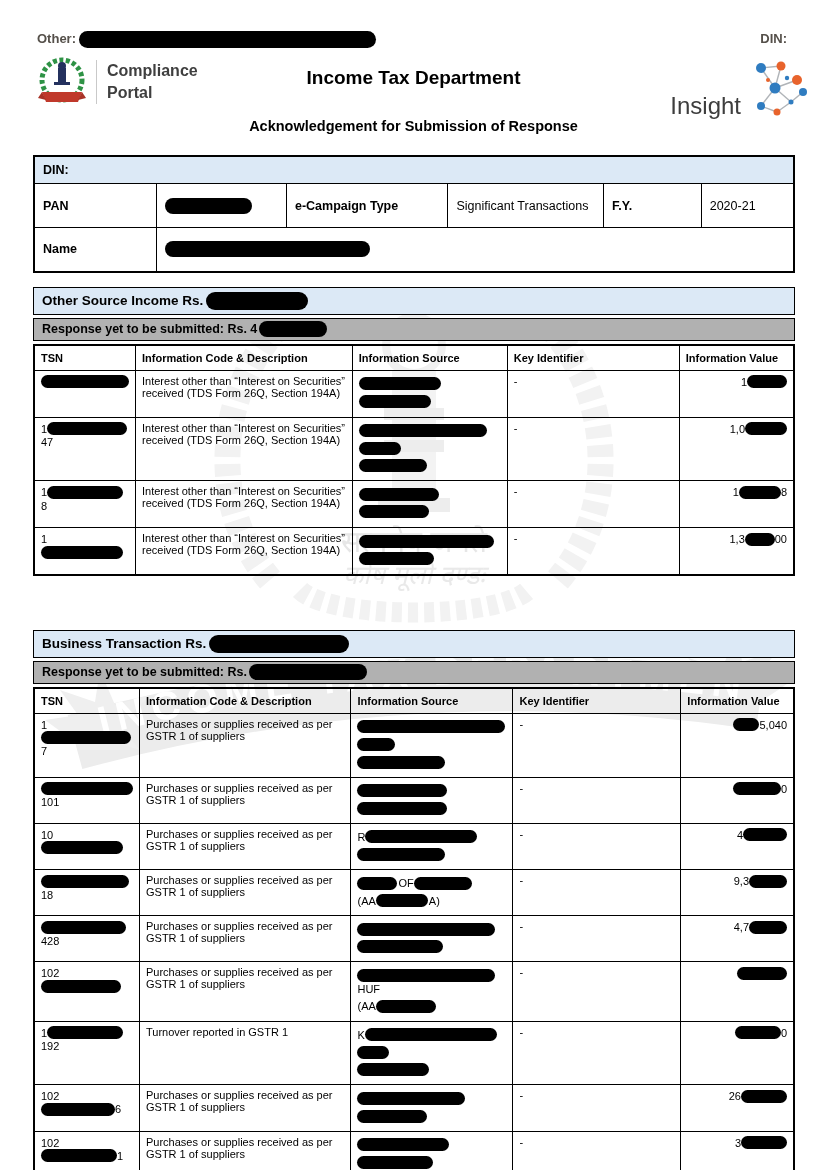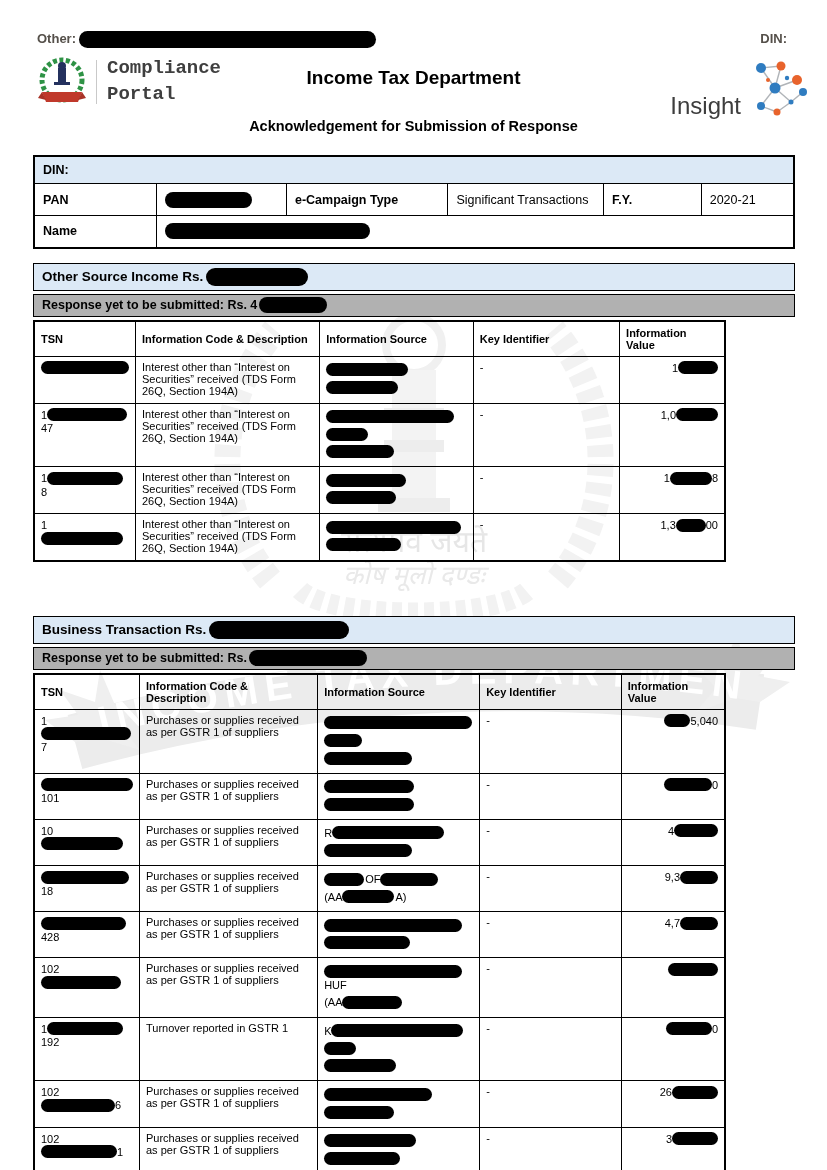--- a/index.html
+++ b/index.html
@@ -10,48 +10,48 @@
   
   .z{position:relative;z-index:1;}
   .redact{display:inline-block;background:#000;height:13px;border-radius:7px;vertical-align:middle;}
   .seg{vertical-align:middle;}
   
   .name-row{position:absolute;top:31px;left:37px;font-size:13px;font-weight:bold;color:#55504a;}
   .name-row .redact{height:17px;width:297px;border-radius:9px;margin-left:3px;}
   .din-top{position:absolute;top:31px;right:40px;font-size:13px;font-weight:bold;color:#55504a;}
   .logo-block{position:absolute;top:56px;left:36px;display:flex;align-items:center;}
   .logo-sep{width:1px;height:44px;background:#c9c9c9;margin:0 10px 0 8px;}
-  .logo-text{font-size:19px;font-weight:bold;color:#3f3f3f;line-height:1.35;font-family:Liberation Mono, monospace;}
+  .logo-text{font-size:16px;font-weight:bold;color:#3f3f3f;line-height:1.35;}
   .header-title{position:absolute;top:67px;left:0;width:827px;text-align:center;
                 font-size:19px;font-weight:bold;}
   .insight{position:absolute;top:58px;right:18px;display:flex;align-items:flex-end;}
   .insight-text{font-size:24px;color:#3d3d3d;margin-right:6px;margin-top:8px;}
   .subtitle{position:absolute;top:118px;left:0;width:827px;text-align:center;
             font-size:14.5px;font-weight:bold;}
   
   .content{position:absolute;top:155px;left:33px;width:762px;z-index:1;}
   
   table{border-collapse:collapse;}
   .info-table{width:762px;border:2px solid #000;background:transparent;}
   .info-table td{border:1px solid #000;font-size:12.5px;padding:4px 8px;vertical-align:middle;}
   .info-table .din-cell{background:#dce9f6;font-weight:bold;height:18px;}
   .lbl{font-weight:bold;}
   .info-table .pan-bar{width:87px;height:16px;border-radius:8px;}
   .info-table .name-bar{width:205px;height:16px;border-radius:8px;}
-  .info-table tr{height:32px;}
+  .info-table tr{height:44px;}
   
   .section{margin-top:14px;}
   .section+.section{margin-top:54px;}
   .sec-title{background:#dce9f6;border:1px solid #000;height:24px;padding:1px 8px;
              font-size:13.5px;font-weight:bold;display:flex;align-items:center;}
   .sec-title .redact{height:18px;border-radius:9px;margin-left:3px;}
   .sec-resp{background:#b1b1b1;border:1px solid #000;height:19px;padding:1px 8px;margin-top:3px;
             font-size:12.5px;font-weight:bold;display:flex;align-items:center;}
   .sec-resp .redact{height:16px;border-radius:8px;margin-left:2px;}
-  .sec-table{width:693px;border:2px solid #000;margin-top:3px;background:transparent;}
+  .sec-table{width:762px;border:2px solid #000;margin-top:3px;background:transparent;}
   .sec-table th{border:1px solid #000;font-size:11px;text-align:left;padding:5px 6px;height:14px;
                 vertical-align:middle;background:transparent;}
   .sec-table td{border:1px solid #000;font-size:11px;padding:4px 6px;vertical-align:top;
                 background:transparent;}
   .td-src .src-line{margin:2px 0 4px 0;}
   .td-src .redact{margin-right:1px;}
   .td-val{text-align:right;}
 </style>
 </head>
 <body>

